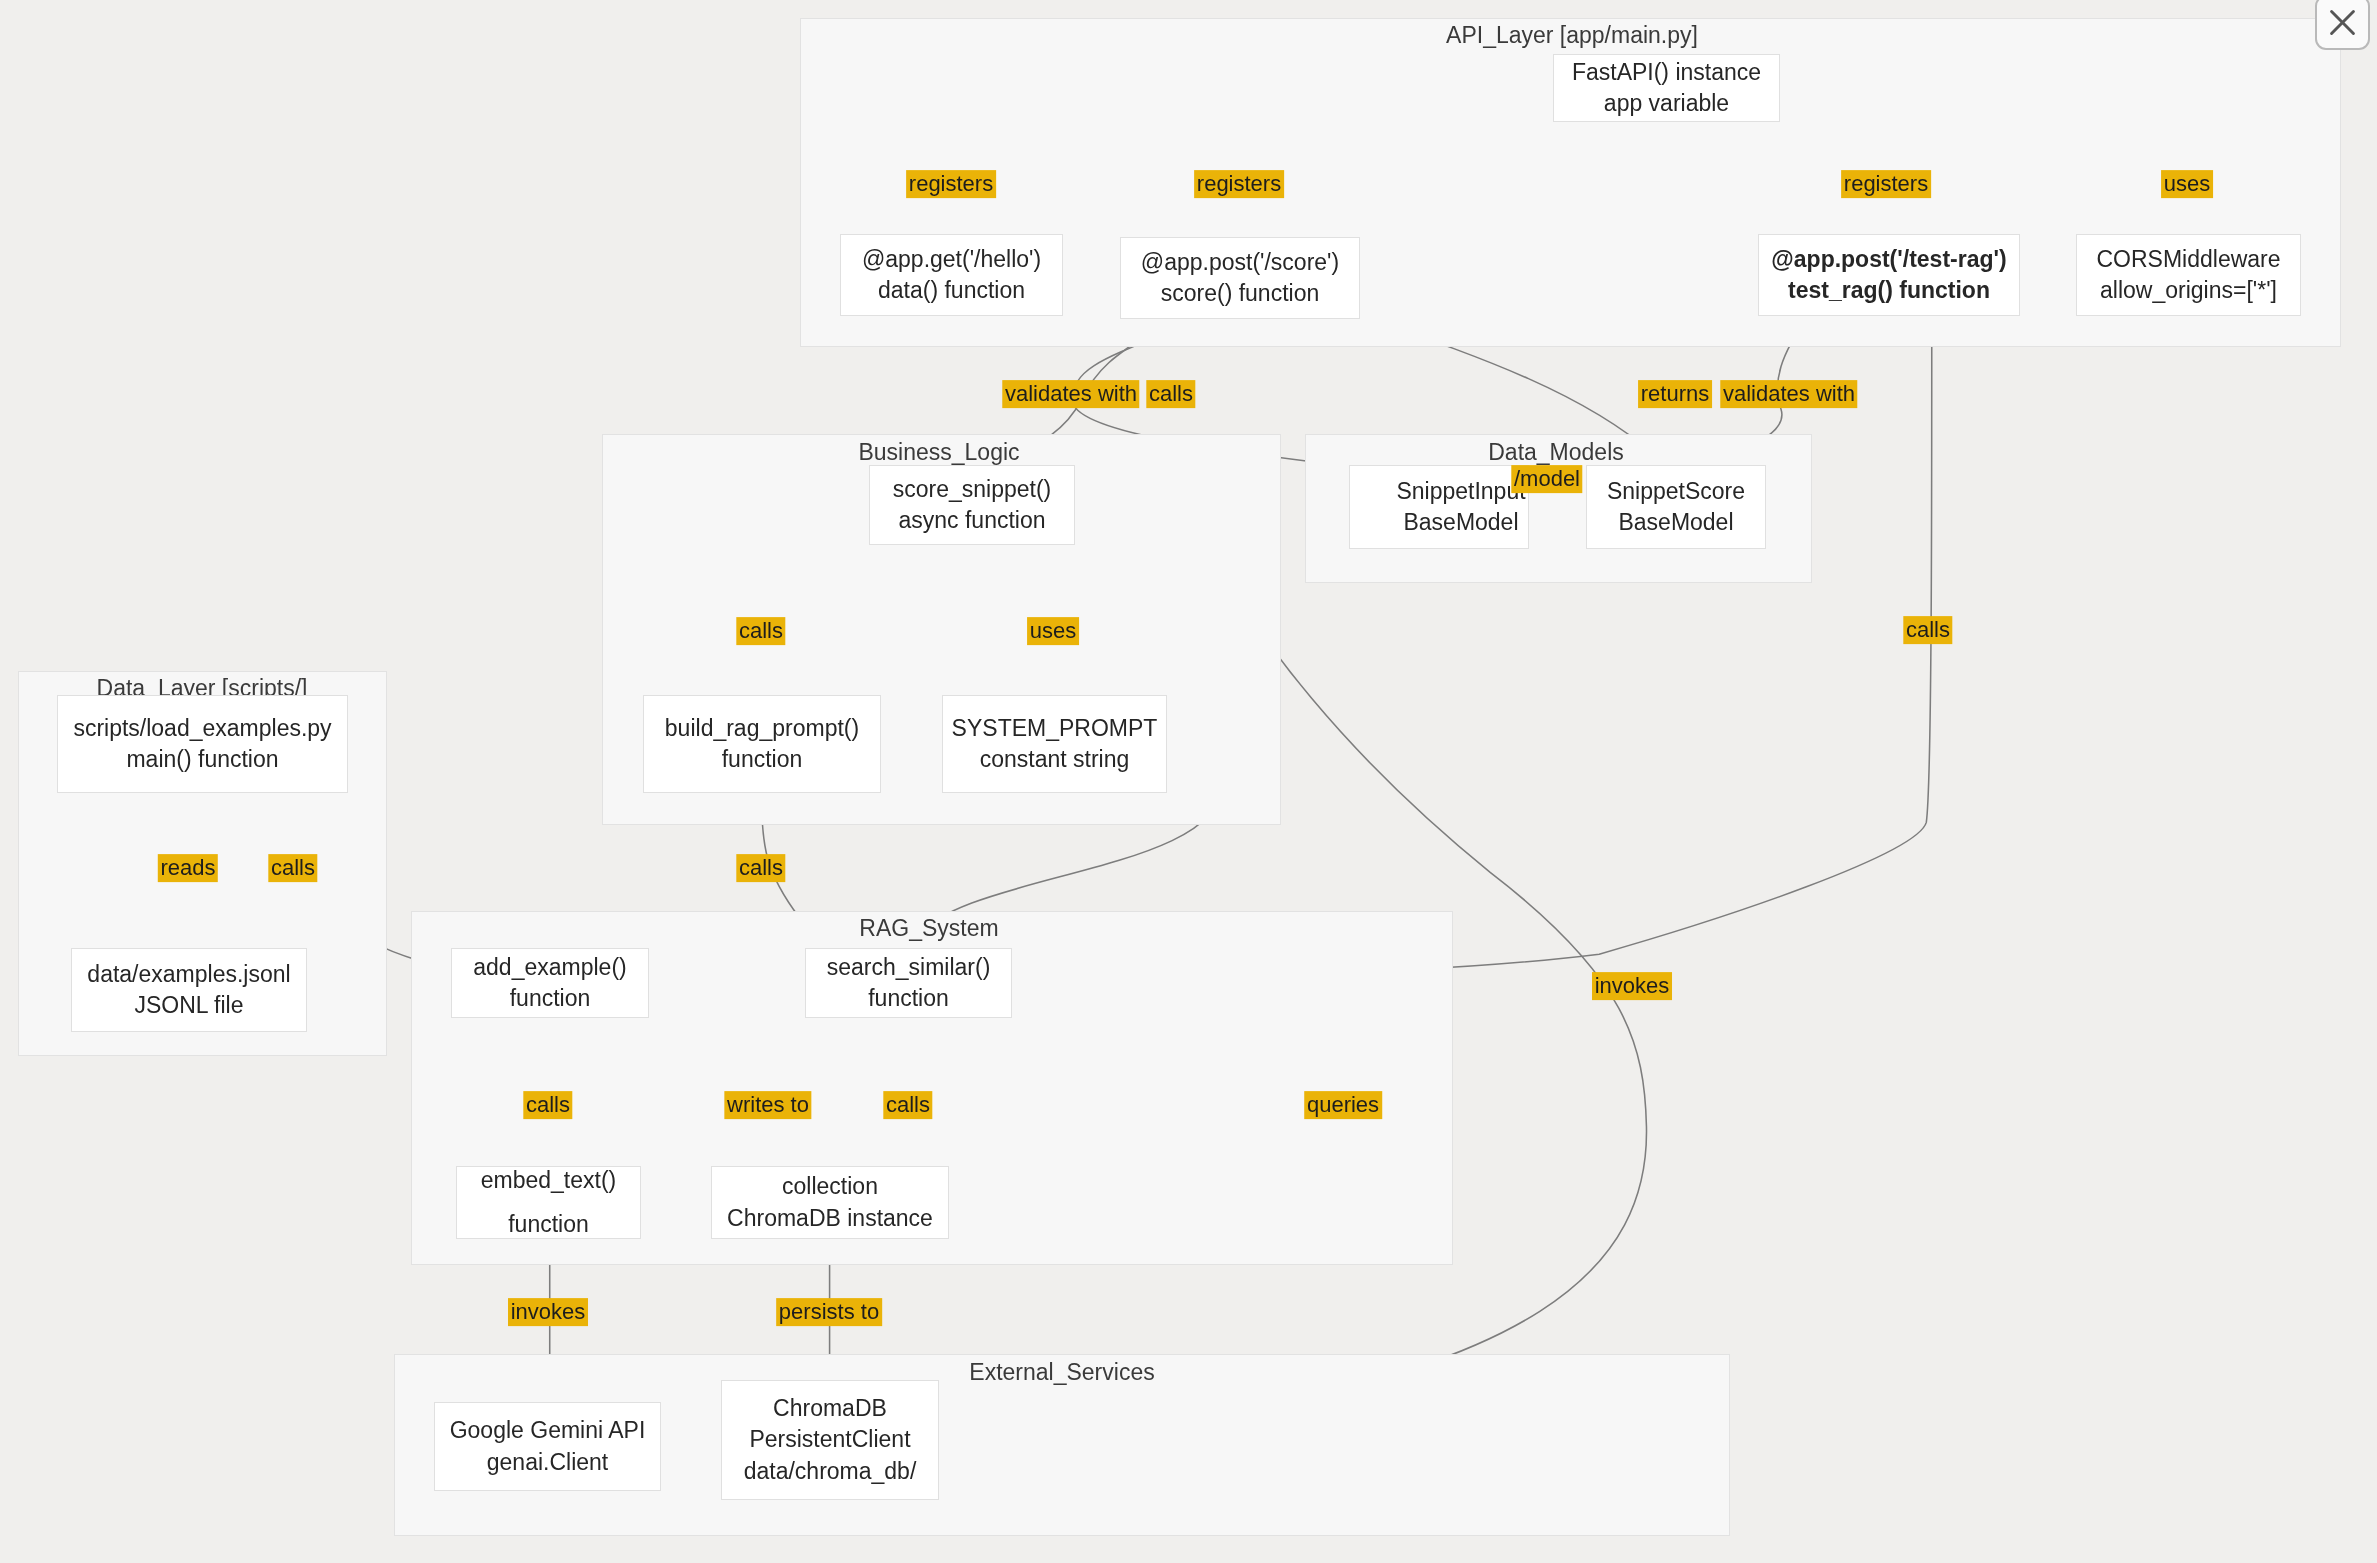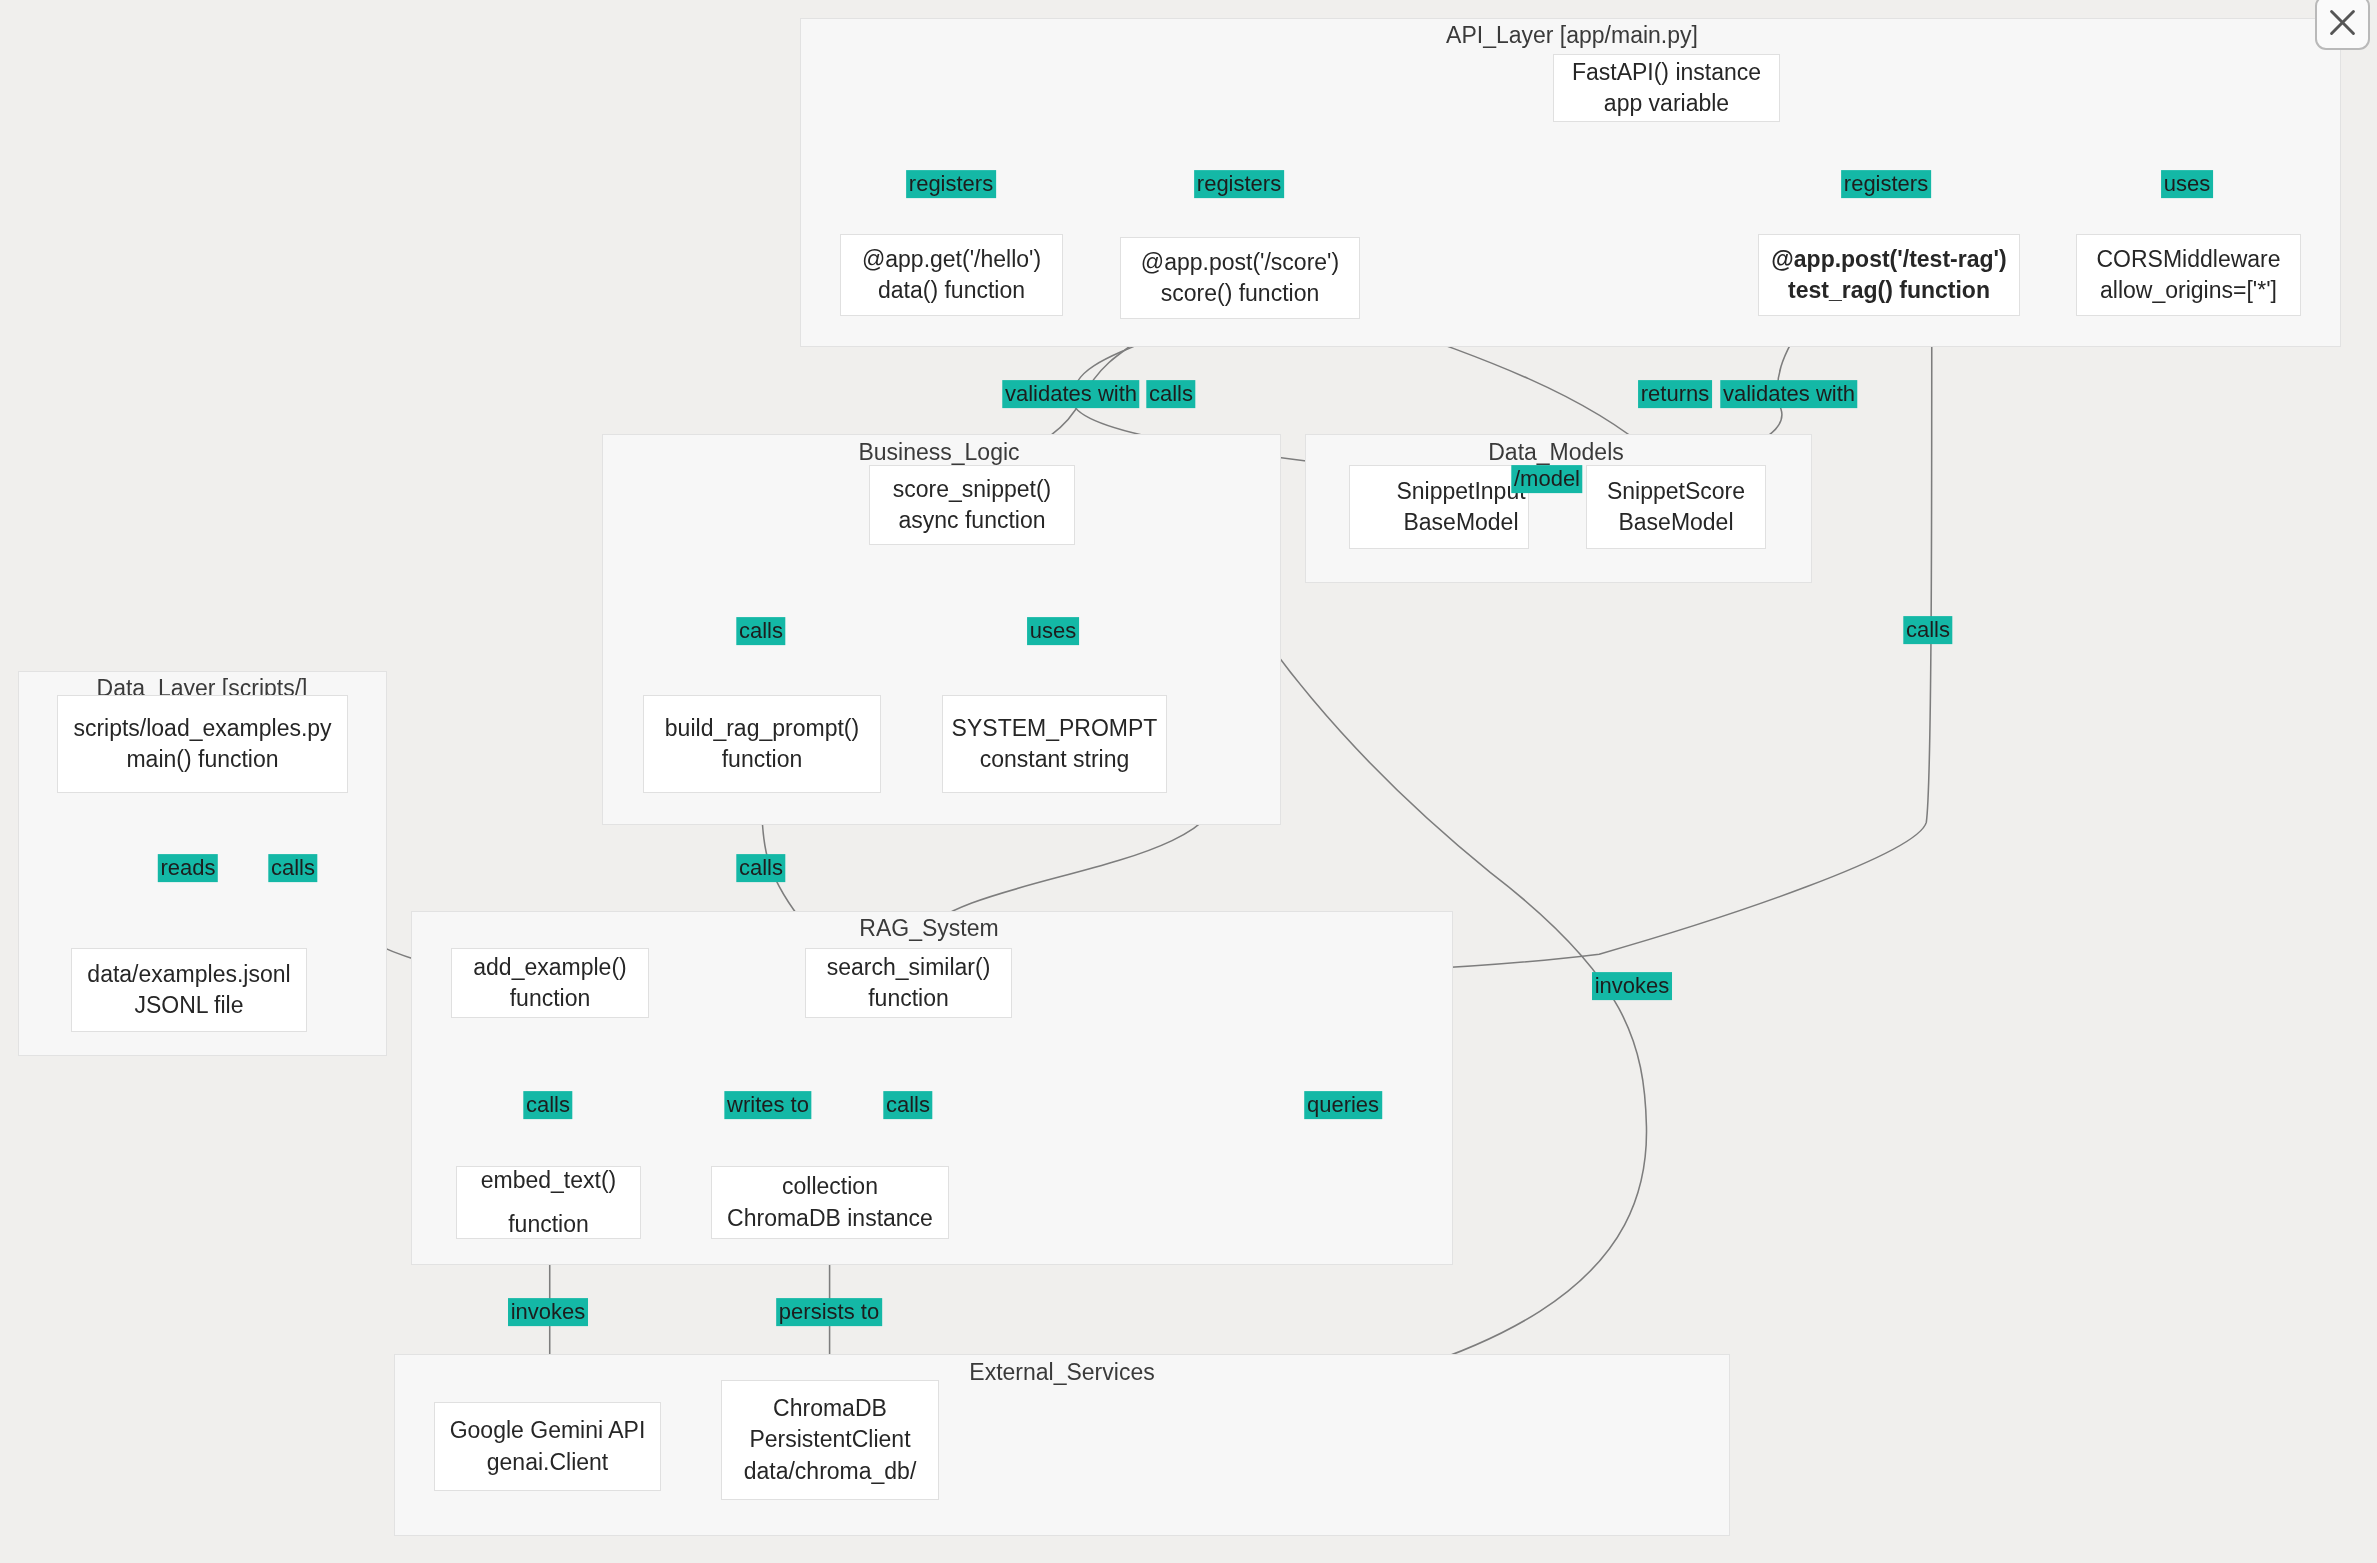--- a/index.html
+++ b/index.html
@@ -43,21 +43,21 @@
     line-height:1.35;
     text-align:center;
     white-space:nowrap;
   }
   .node .ln{display:block;}
 
   
   .elabel{
     position:absolute;
     transform:translate(-50%,-50%);
-    background:#14b8a6;
+    background:#eab308;
     color:#1d1d1d;
     font-size:22px;
     line-height:1.1;
     padding:1.8px 2.7px;
     white-space:nowrap;
   }
 
   
   #edges{position:absolute;left:0;top:0;width:2377px;height:1563px;pointer-events:none;}
   #edges path{fill:none;stroke:#7d7d7d;stroke-width:1.7;}

